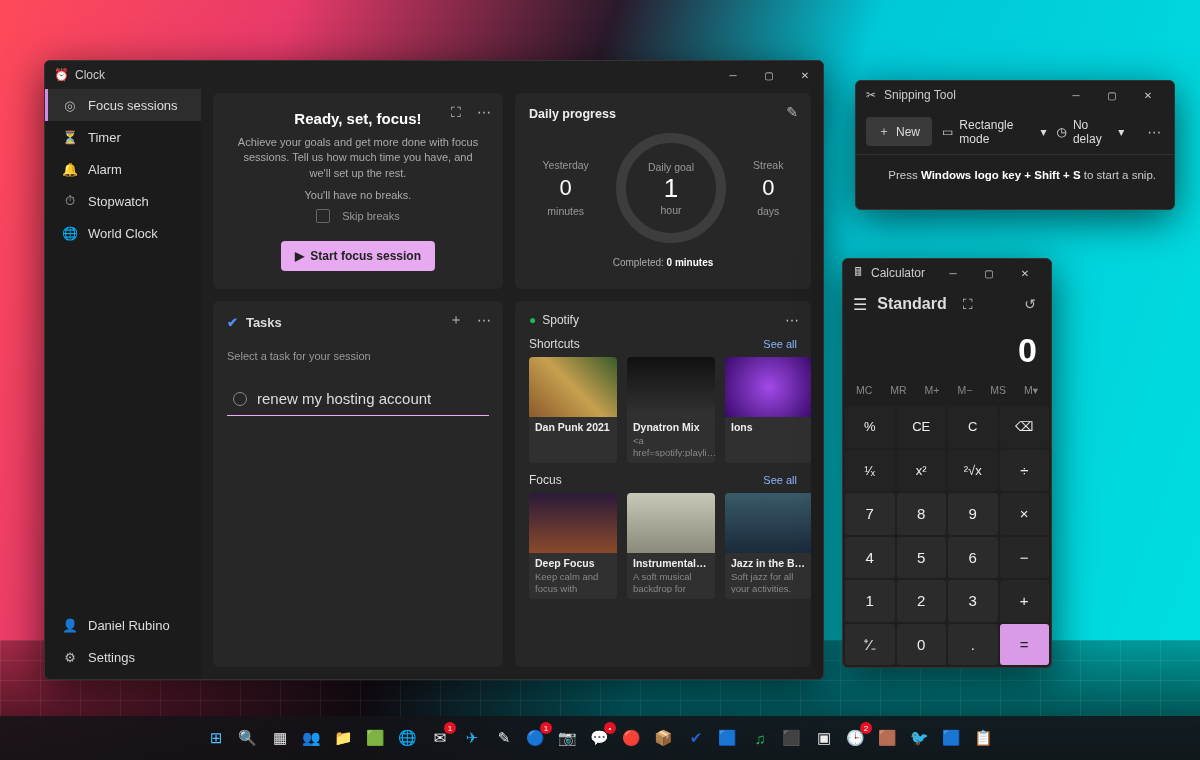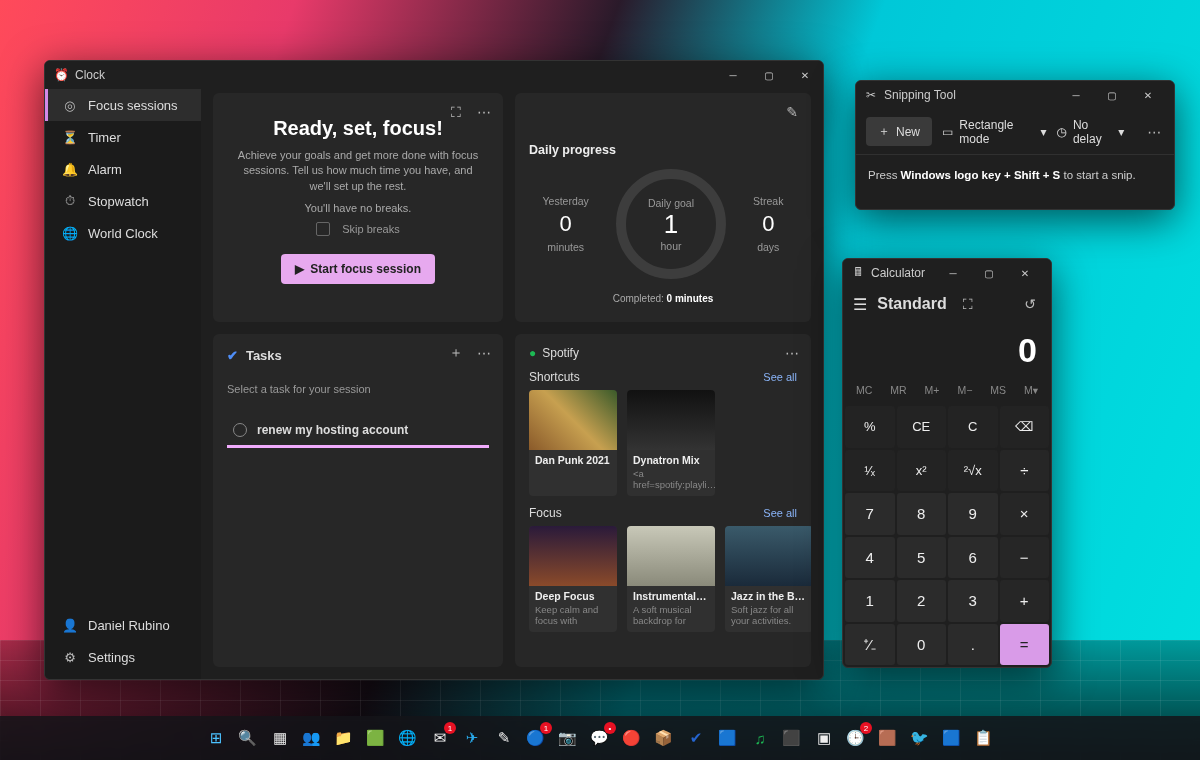--- a/index.html
+++ b/index.html
@@ -37,43 +37,43 @@
 #clock .navitem .nicon { width:16px; height:16px; display:inline-flex; align-items:center; justify-content:center; color:#bbb; }
 #clock .sidebar-bottom { position:absolute; bottom:6px; left:0; width:156px; }
 #clock .content { flex:1; display:flex; flex-direction:column; position:relative; }
 #clock .content .titlebar { justify-content:flex-end; padding:0; }
 #clock .content-body { flex:1; padding: 4px 12px 12px 12px; display:grid; grid-template-columns: 290px 1fr; grid-template-rows: auto 1fr; gap:12px; }
 .card { background:#272727; border-radius:6px; padding:14px; position:relative; }
 .card .card-ctl { position:absolute; top:8px; right:8px; display:flex; gap:6px; }
 .icon-btn { width:22px; height:22px; border-radius:4px; display:flex; align-items:center; justify-content:center; color:#bbb; cursor:pointer; font-size:14px; }
 
 .focus-card { grid-column:1; grid-row:1; text-align:center; }
-.focus-card h3 { font-size:20px; font-weight:600; margin:10px 0 8px; color:#fff; }
+.focus-card h3 { font-size:15px; font-weight:600; margin:3px 0 8px; color:#fff; }
 .focus-card p { font-size:11px; color:#aaa; line-height:1.4; padding:0 6px; }
 .time-row { display:flex; justify-content:center; margin:16px 0 10px; }
 .time-box { background:#3a3a3a; border-radius:4px 0 0 4px; width:62px; height:56px; display:flex; flex-direction:column; align-items:center; justify-content:center; }
 .time-box .num { font-size:22px; color:#fff; }
 .time-box .unit { font-size:10px; color:#aaa; }
 .spinners { display:flex; flex-direction:column; }
 .spin { width:26px; height:28px; background:#3a3a3a; border-left:1px solid #272727; display:flex; align-items:center; justify-content:center; cursor:pointer; }
 .spin:first-child { border-radius:0 4px 0 0; border-bottom:1px solid #272727; }
 .spin:last-child { border-radius:0 0 4px 0; }
 .breaks-note { font-size:11px; color:#aaa; margin:8px 0; }
 .skip-row { display:flex; align-items:center; justify-content:center; gap:12px; font-size:11px; color:#999; }
 .skip-row .cb { width:14px; height:14px; border:1px solid #666; border-radius:2px; }
 .start-btn { margin:18px auto 4px; display:flex; align-items:center; gap:6px; background:#e7a9ef; color:#222; font-size:12px; font-weight:600; padding:8px 14px; border-radius:4px; cursor:pointer; width:fit-content; }
 
 .tasks-card { grid-column:1; grid-row:2; }
 .tasks-card .thdr { display:flex; align-items:center; gap:8px; font-size:13px; font-weight:600; }
 .tasks-card .tprompt { font-size:11px; color:#999; margin:20px 0; }
-.task-item { display:flex; align-items:center; gap:10px; padding:8px 6px; border-bottom:3px solid #f0abfc; font-size:12px; cursor:pointer;font-weight:bold; }
+.task-item { display:flex; align-items:center; gap:10px; padding:8px 6px; border-bottom:1px solid #f0abfc; font-size:15px; cursor:pointer; }
 .task-item .circle { width:14px; height:14px; border:1.5px solid #888; border-radius:50%; }
 
 .progress-card { grid-column:2; grid-row:1; padding-bottom:18px; }
-.progress-card h4 { font-size:12.5px; font-weight:600; color:#eee;margin-top:36px; }
+.progress-card h4 { font-size:12.5px; font-weight:600; color:#eee; }
 .prog-row { display:flex; align-items:center; justify-content:space-around; margin-top:12px; }
 .prog-stat { text-align:center; }
 .prog-stat .lbl { font-size:10.5px; color:#999; }
 .prog-stat .val { font-size:22px; color:#fff; margin:4px 0; }
 .prog-stat .unit { font-size:10.5px; color:#999; }
 .ring { width:110px; height:110px; border-radius:50%; border:10px solid #3d3d3d; display:flex; flex-direction:column; align-items:center; justify-content:center; }
 .completed { text-align:center; font-size:10px; color:#aaa; margin-top:14px; }
 
 .spotify-card { grid-column:2; grid-row:2; padding:12px 14px; overflow:hidden; }
 .spotify-hdr { display:flex; align-items:center; gap:6px; font-size:12px; }
@@ -83,21 +83,21 @@
 .tile { background:#303030; border-radius:4px; width:88px; padding:0 0 6px; cursor:pointer; font-size:10px; }
 .tile .art { width:88px; height:60px; border-radius:4px 4px 0 0; background:#444; display:flex; align-items:center; justify-content:center; overflow:hidden; }
 .tile .tlabel { padding:4px 6px 0; font-weight:700; color:#eee; font-size:10.5px; white-space:nowrap; overflow:hidden; text-overflow:ellipsis; }
 .tile .tsub { padding:2px 6px 0; color:#888; font-size:9.5px; line-height:1.2; max-height:24px; overflow:hidden; }
 
 
 #snip { left: 855px; top: 80px; width: 320px; height: 130px; }
 #snip .toolbar { display:flex; align-items:center; gap:10px; padding:8px 10px; border-bottom:1px solid #303030; }
 #snip .newbtn { background:#3a3a3a; padding:6px 12px; border-radius:4px; font-size:12px; display:flex; align-items:center; gap:6px; cursor:pointer; }
 #snip .opt { display:flex; align-items:center; gap:6px; font-size:12px; color:#ddd; cursor:pointer; }
-#snip .hint { padding:14px 12px; font-size:11.5px; color:#ccc; text-align:left; }
+#snip .hint { padding:14px 18px; font-size:11.5px; color:#ccc; text-align:right; }
 #snip .hint b { color:#fff; }
 
 
 #calc { left: 842px; top: 258px; width: 210px; height: 410px; display:flex; flex-direction:column; }
 #calc .mode-row { display:flex; align-items:center; gap:10px; padding:6px 10px; }
 #calc .mode-row .hamb { cursor:pointer; }
 #calc .mode-row .mode { font-size:16px; font-weight:600; }
 #calc .display { text-align:right; font-size:34px; font-weight:600; color:#fff; padding:10px 14px 6px; }
 #calc .mem-row { display:flex; justify-content:space-around; padding:4px 4px; font-size:10.5px; color:#888; }
 #calc .mem-row span { cursor:pointer; padding:4px 2px; }
@@ -246,20 +246,24 @@
         <div class="tile-row" id="sp-shortcuts">
             <div class="tile">
               <div class="art" style="background:linear-gradient(45deg,#8a5a2a,#c7a050,#3a5a2a)"></div>
       <div class="tlabel">Dan Punk 2021</div>
       </div>
             <div class="tile">
               <div class="art" style="background:linear-gradient(#111,#333)"></div>
       <div class="tlabel">Dynatron Mix</div>
       <div class="tsub">&lt;a href=spotify:playli…</div>
             </div>
+            <div class="tile">
+              <div class="art" style="background:radial-gradient(circle,#a04ae8,#3a0a6a)"></div>
+      <div class="tlabel">Ions</div>
+      </div>
           </div>
         <div class="sect-hdr">
           <span>Focus</span>
           <a>See all</a>
         </div>
         <div class="tile-row" id="sp-focus">
             <div class="tile">
               <div class="art" style="background:linear-gradient(#2a1a3a,#8a4a2a)"></div>
       <div class="tlabel">Deep Focus</div>
       <div class="tsub">Keep calm and focus with ambient and…</div>

